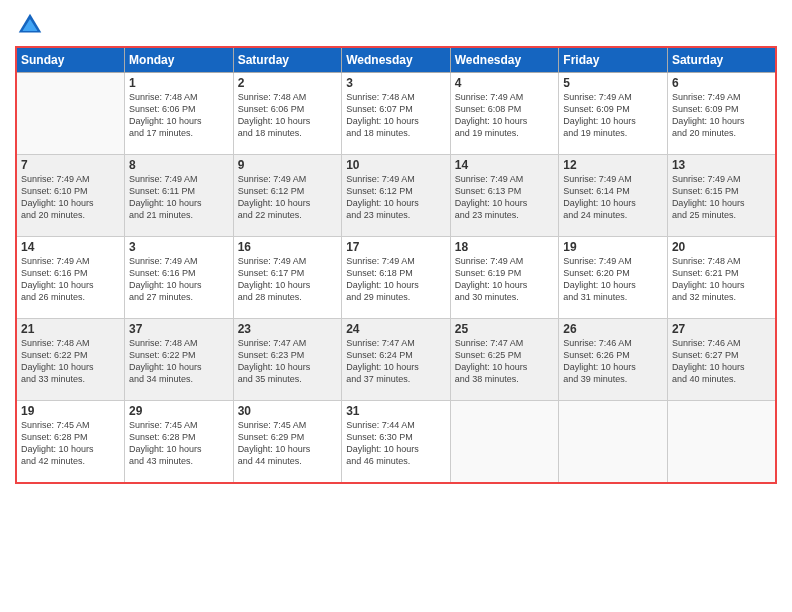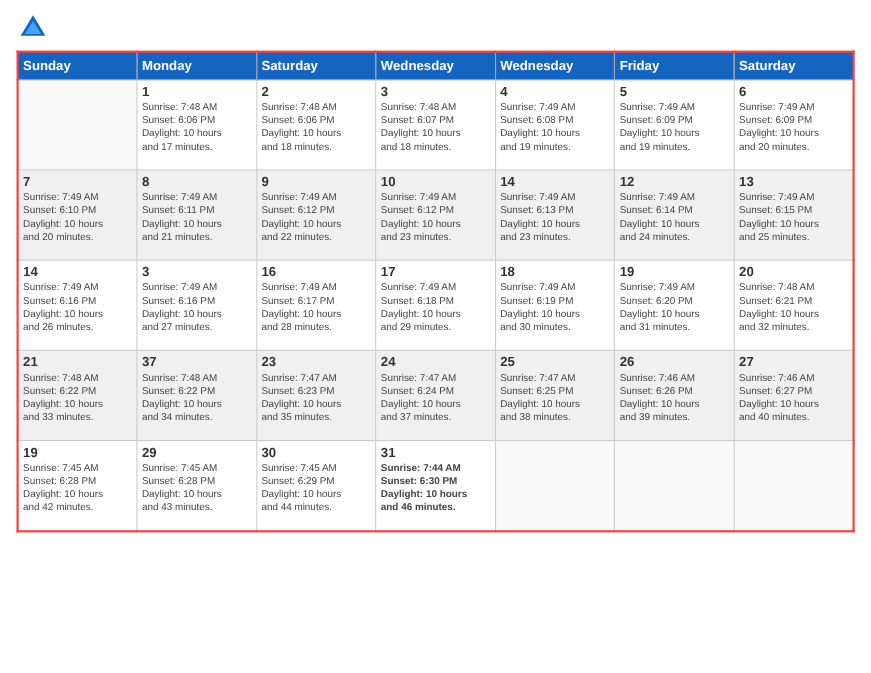--- a/index.html
+++ b/index.html
@@ -343,21 +343,21 @@
           </td>
           <td>
             <span class="day-num">30</span>
             <div class="day-info" style="white-space: pre-line;">Sunrise: 7:45 AM
 Sunset: 6:29 PM
 Daylight: 10 hours
 and 44 minutes.</div>
           </td>
           <td>
             <span class="day-num">31</span>
-            <div class="day-info" style="white-space: pre-line; font-weight: bold;">Sunrise: 7:44 AM
+            <div class="day-info" style="white-space: pre-line;">Sunrise: 7:44 AM
 Sunset: 6:30 PM
 Daylight: 10 hours
 and 46 minutes.</div>
           </td>
           <td class="empty"></td>
           <td class="empty"></td>
           <td class="empty"></td>
         </tr>
       </tbody>
   </table>

